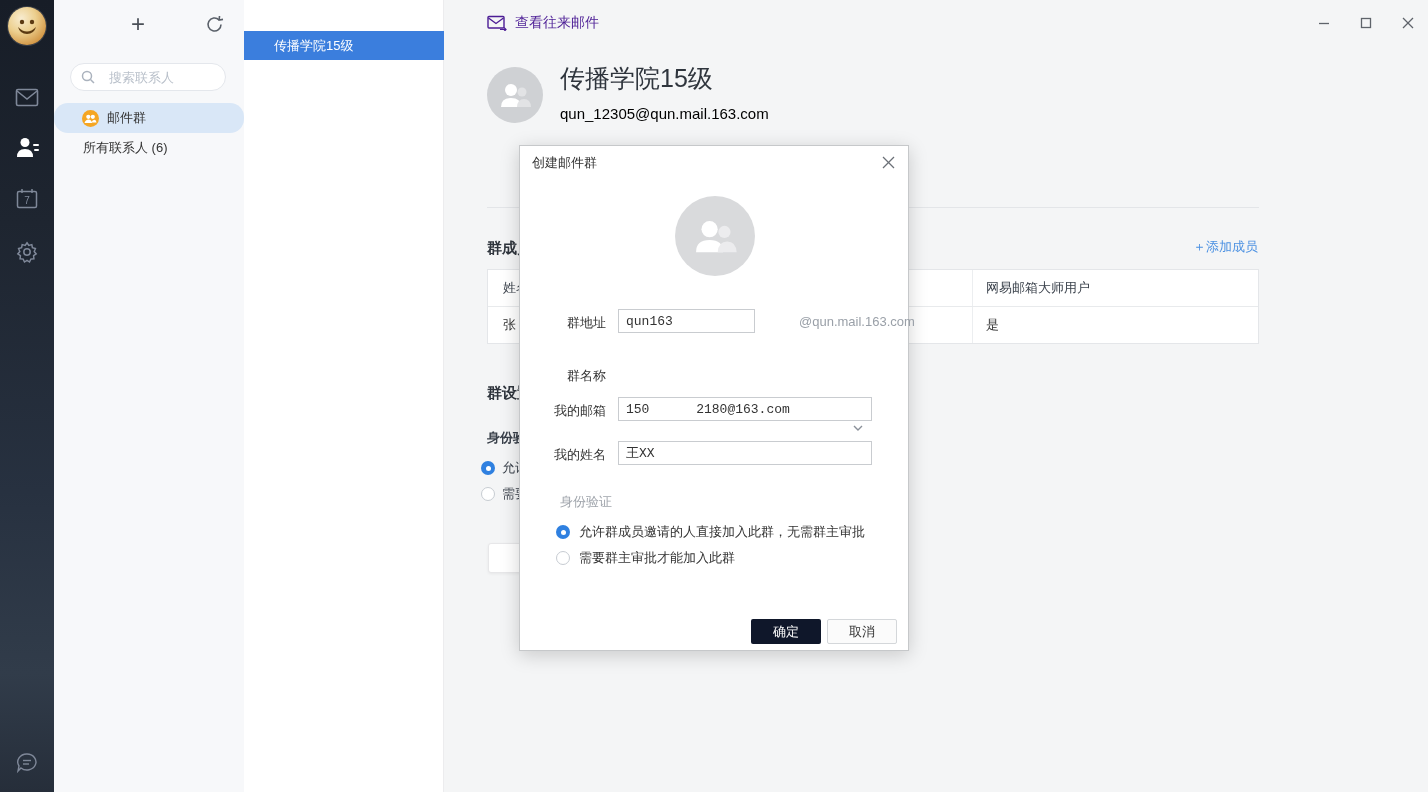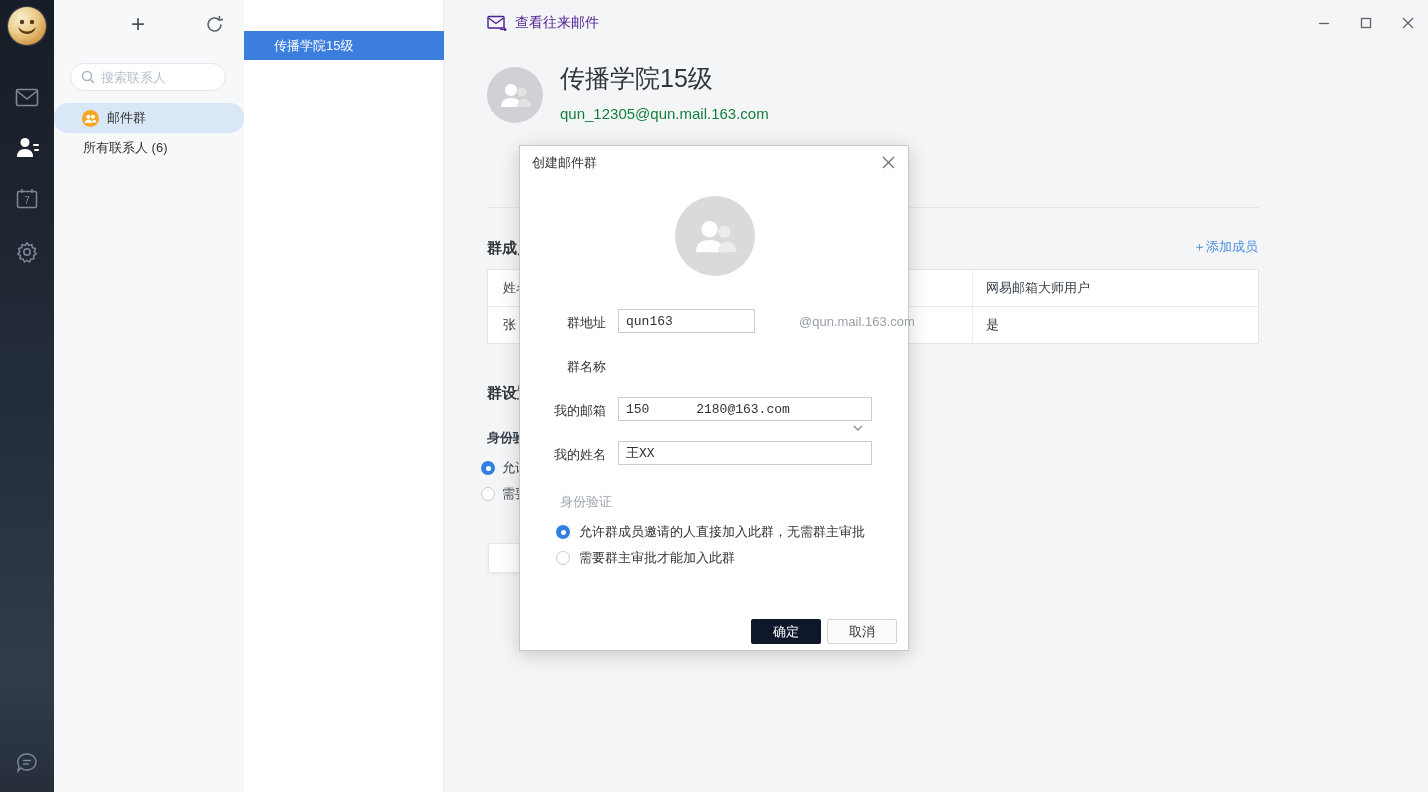--- a/index.html
+++ b/index.html
@@ -18,21 +18,21 @@
     color:#7f8899; cursor:pointer; }
   .rail-icon.active { color:#ffffff; }
 
   
   .col2 { position:absolute; left:54px; top:0; width:190px; height:100%; background:#f7f8fa; z-index:4; }
   .col2 .add-btn { position:absolute; left:70px; top:10px; width:28px; height:28px; font-size:24px; font-weight:300;
     color:#4a4f57; display:flex; align-items:center; justify-content:center; cursor:pointer; }
   .col2 .refresh-btn { position:absolute; right:18px; top:12px; width:24px; height:24px; color:#5a6069;
     display:flex; align-items:center; justify-content:center; cursor:pointer; }
   .search-pill { position:absolute; left:16px; top:63px; width:156px; height:28px; background:#fff;
-    border:1px solid #e4e7ec; border-radius:14px; display:flex; align-items:center; padding:8px 10px; gap:6px; }
+    border:1px solid #e4e7ec; border-radius:14px; display:flex; align-items:center; padding:8px 10px; gap:14px; }
   .search-pill input { border:none; outline:none; width:110px; font-size:13px; color:#333; background:transparent; }
   .search-pill input::placeholder { color:#b9c0ca; }
   .search-pill svg { color:#aab2bd; flex:none; }
   .nav-item { position:absolute; left:0; width:190px; height:30px; display:flex; align-items:center; cursor:pointer; }
   .nav-item.sel { background:#d9e7f7; }
   .nav-item .grp-ico { margin-left:28px; margin-right:8px; width:17px; height:17px; flex:none; }
   .nav-item.plain { padding-left:29px; }
 
   
   .col3 { position:absolute; left:244px; top:0; width:200px; height:100%; background:#ffffff;
@@ -43,21 +43,21 @@
   
   .main { position:absolute; left:444px; top:0; width:984px; height:100%; background:#f4f5f6; z-index:1; }
   .toolbar-act { position:absolute; left:43px; top:14px; display:flex; align-items:center; gap:8px;
     color:#4c1d95; font-size:14px; cursor:pointer; }
   .win-controls { position:absolute; right:6px; top:10px; display:flex; gap:14px; }
   .win-btn { width:28px; height:26px; display:flex; align-items:center; justify-content:center;
     color:#5f646b; font-size:15px; cursor:pointer; }
   .gp-avatar { position:absolute; left:43px; top:67px; width:56px; height:56px; border-radius:50%; background:#cfd1d4;
     display:flex; align-items:center; justify-content:center; }
   .gp-title { position:absolute; left:116px; top:62px; font-size:25px; color:#2f353d; }
-  .gp-mail { position:absolute; left:116px; top:105px; font-size:15px; color:#15803d; }
+  .gp-mail { position:absolute; left:116px; top:105px; font-size:15px; color:#000000; }
   .hdr-divider { position:absolute; left:43px; top:207px; width:772px; height:1px; background:#e3e5e8; }
 
   .sec-title { position:absolute; left:43px; font-size:15px; font-weight:700; color:#2f353d; }
   .add-member { position:absolute; left:749px; top:238px; color:#4a90e2; font-size:13px; cursor:pointer; }
   .mem-table { position:absolute; left:43px; top:269px; width:772px; background:#fff; border:1px solid #e4e6e9; }
   .mem-table .tr { display:flex; height:36px; align-items:center; }
   .mem-table .tr + .tr { border-top:1px solid #e8eaec; height:37px; }
   .mem-table .c1 { width:485px; padding-left:15px; border-right:1px solid #eceef0; height:100%; display:flex; align-items:center; }
   .mem-table .c2 { flex:1; padding-left:13px; }
   .mem-table .hd { color:#3b424c; }
@@ -272,21 +272,21 @@
         <path d="M19 26 q.5 -8 7 -8 q6.5 0 7 8z" fill="#ececee"></path>
       </svg>
     </div>
 
     <div class="dlg-row" style="top:163px;">
       <span class="lbl">群地址</span>
       <input class="w-short" type="text" value="qun163" style="">
       <span class="suffix">@qun.mail.163.com</span>
     </div>
 
-    <div class="dlg-row" style="top:207px;padding-left:34px;">
+    <div class="dlg-row" style="top:216px;padding-left:34px;">
       <span class="lbl">群名称</span>
     </div>
 
     <div class="dlg-row" style="top:251px;">
       <span class="lbl">我的邮箱</span>
       <div class="sel">
         <span style="white-space:pre;">150      2180@163.com</span>
         <span class="chev">
           <svg width="10" height="7" viewBox="0 0 10 7" fill="none" stroke="currentColor" stroke-width="1.4">
               <path d="M1 1 l4 4 l4 -4"></path>

